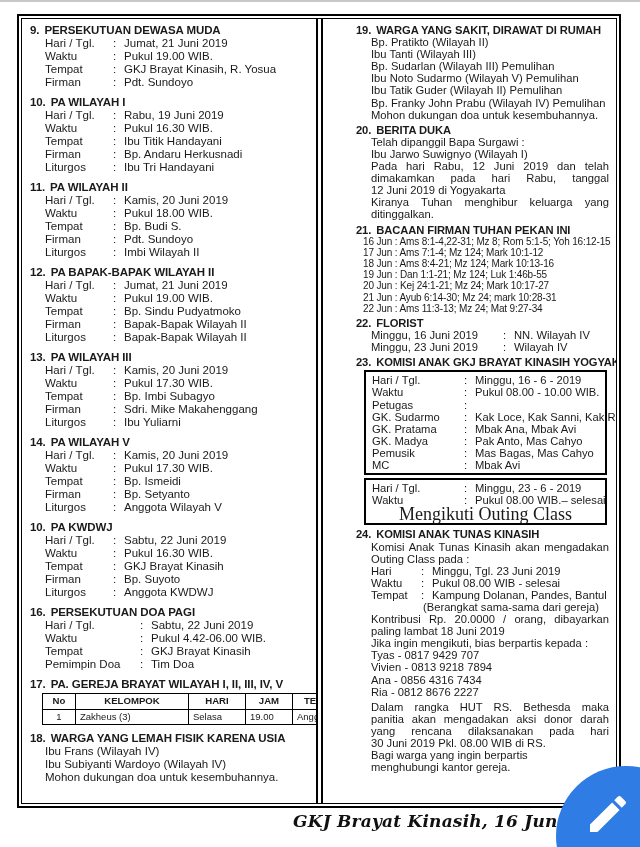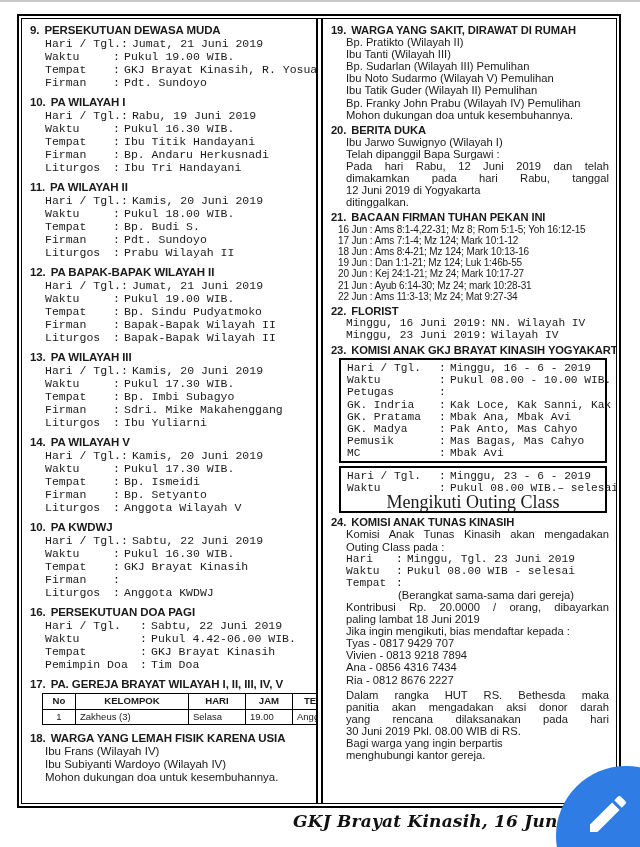--- a/index.html
+++ b/index.html
@@ -7,25 +7,25 @@
        font-family:"Liberation Sans",sans-serif;color:#1a1a1a;}
   .topline{position:absolute;top:0;left:0;width:640px;height:2px;background:#c8c8c8;}
   .doc{position:absolute;left:17px;top:14px;width:604px;height:794px;box-sizing:border-box;
        border:2px solid #000;padding:2px;background:#fff;}
   .doc-inner{height:100%;box-sizing:border-box;border:1px solid #000;display:flex;}
   .col{box-sizing:border-box;overflow:hidden;padding:5px 7px 2px 8px;}
   .col-left{width:294px;font-size:11.5px;line-height:13px;}
   .divider{flex:0 0 3px;border-left:2px solid #000;border-right:2px solid #000;}
   .col-right{flex:1;font-size:11.2px;line-height:12.1px;}
   .sec{margin-bottom:7px;}
-  .col-right .sec{margin-bottom:3px;}
+  .col-right .sec{margin-bottom:3px;margin-left:25px;}
   .sec-title{font-weight:bold;display:flex;white-space:nowrap;letter-spacing:-0.1px;}
   .num{flex:0 0 auto;margin-right:5px;}
   .sec-body{padding-left:15px;}
-  .kv{display:flex;white-space:nowrap;font-family:Liberation Mono, monospace;}
+  .kv{display:flex;white-space:nowrap;}
   .k{flex:0 0 68px;}
   .c{flex:0 0 11px;}
   .v{flex:1;}
   .sec-16 .k{flex:0 0 95px;}
   .sec-22 .k{flex:0 0 132px;}
   .kv24 .k{flex:0 0 50px;}
   .box .k{flex:0 0 92px;}
   .tl{white-space:nowrap;}
   .small{padding-left:7px;}
   .small .tl{font-size:10px;line-height:11.2px;letter-spacing:-0.15px;}
@@ -159,21 +159,21 @@
 
         <div class="kv">
               <span class="k">Firman</span>
               <span class="c">:</span>
               <span class="v">Pdt. Sundoyo</span>
             </div>
 
         <div class="kv">
               <span class="k">Liturgos</span>
               <span class="c">:</span>
-              <span class="v">Prabu Wilayah II</span>
+              <span class="v">Imbi Wilayah II</span>
             </div>
       </div>
     </div>
 
     <div class="sec">
       <div class="sec-title">
             <span class="num">12.</span>
             <span>PA BAPAK-BAPAK WILAYAH II</span>
           </div>
       <div class="sec-body">
@@ -305,20 +305,21 @@
 
         <div class="kv">
               <span class="k">Tempat</span>
               <span class="c">:</span>
               <span class="v">GKJ Brayat Kinasih</span>
             </div>
 
         <div class="kv">
               <span class="k">Firman</span>
               <span class="c">:</span>
+              <span class="v">Bp. Suyoto</span>
             </div>
 
         <div class="kv">
               <span class="k">Liturgos</span>
               <span class="c">:</span>
               <span class="v">Anggota KWDWJ</span>
             </div>
       </div>
     </div>
 
@@ -422,30 +423,31 @@
         <div class="tl">Mohon dukungan doa untuk kesembuhannya.</div>
       </div>
     </div>
 
     <div class="sec sec-20">
       <div class="sec-title">
             <span class="num">20.</span>
             <span>BERITA DUKA</span>
           </div>
       <div class="sec-body">
+        <div class="tl">Telah dipanggil Bapa Surgawi :</div>
+
         <div class="tl">Ibu Jarwo Suwignyo (Wilayah I)</div>
 
-        <div class="tl">Telah dipanggil Bapa Surgawi :</div>
-
         <div class="tl">Pada hari Rabu, 12 Juni 2019 dan telah</div>
 
         <div class="tl">dimakamkan pada hari Rabu, tanggal</div>
 
         <div class="tl">12 Juni 2019 di Yogyakarta</div>
 
+        <div class="tl">Kiranya Tuhan menghibur keluarga yang</div>
 
         <div class="tl">ditinggalkan.</div>
       </div>
     </div>
 
     <div class="sec">
       <div class="sec-title">
             <span class="num">21.</span>
             <span>BACAAN FIRMAN TUHAN PEKAN INI</span>
           </div>
@@ -504,21 +506,21 @@
               <span class="v">Pukul 08.00 - 10.00 WIB.</span>
             </div>
 
         <div class="kv">
               <span class="k">Petugas</span>
               <span class="c">:</span>
               <span class="v"></span>
             </div>
 
         <div class="kv">
-              <span class="k">GK. Indria</span>
+              <span class="k">GK. Sudarmo</span>
               <span class="c">:</span>
               <span class="v">Kak Loce, Kak Sanni, Kak Ria</span>
             </div>
 
         <div class="kv">
               <span class="k">GK. Pratama</span>
               <span class="c">:</span>
               <span class="v">Mbak Ana, Mbak Avi</span>
             </div>
 
@@ -578,29 +580,30 @@
 
           <div class="kv kv24">
                 <span class="k">Waktu</span>
                 <span class="c">:</span>
                 <span class="v">Pukul 08.00 WIB - selesai</span>
               </div>
 
           <div class="kv kv24">
                 <span class="k">Tempat</span>
                 <span class="c">:</span>
+                <span class="v">Kampung Dolanan, Pandes, Bantul</span>
               </div>
         </div>
         <div class="tl cont">(Berangkat sama-sama dari gereja)</div>
         <div class="tail">
           <div class="tl">Kontribusi Rp. 20.0000 / orang, dibayarkan</div>
 
           <div class="tl">paling lambat 18 Juni 2019</div>
 
-          <div class="tl">Jika ingin mengikuti, bias mendaftar kepada :</div>
+          <div class="tl">Jika ingin mengikuti, bias berpartis kepada :</div>
 
           <div class="tl">Tyas - 0817 9429 707</div>
 
           <div class="tl">Vivien - 0813 9218 7894</div>
 
           <div class="tl">Ana - 0856 4316 7434</div>
 
           <div class="tl">Ria - 0812 8676 2227</div>
         </div>
       </div>

